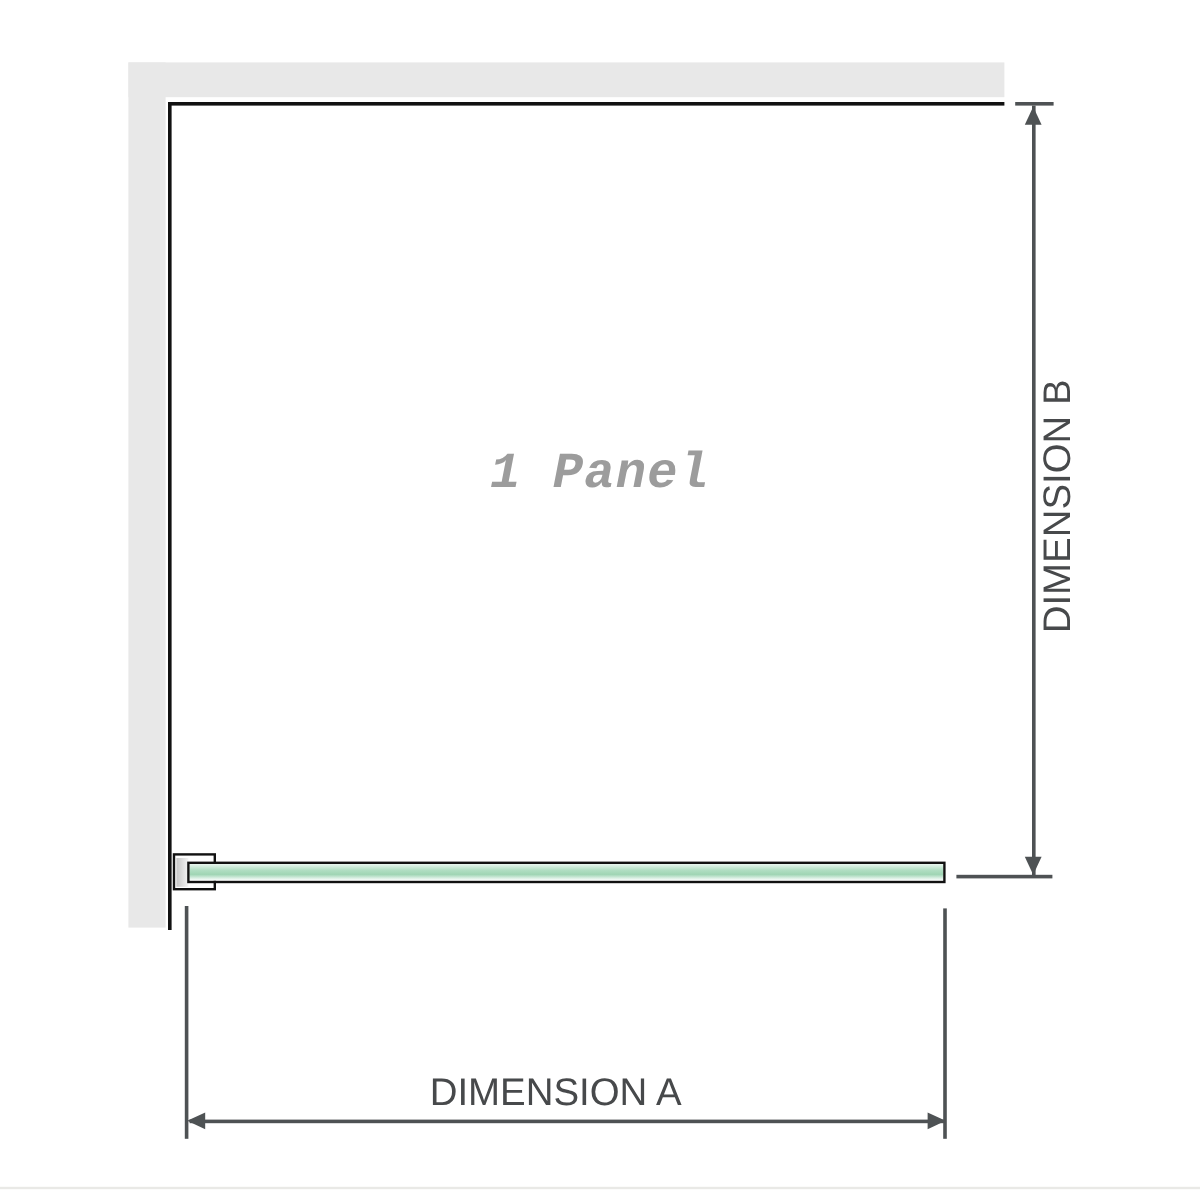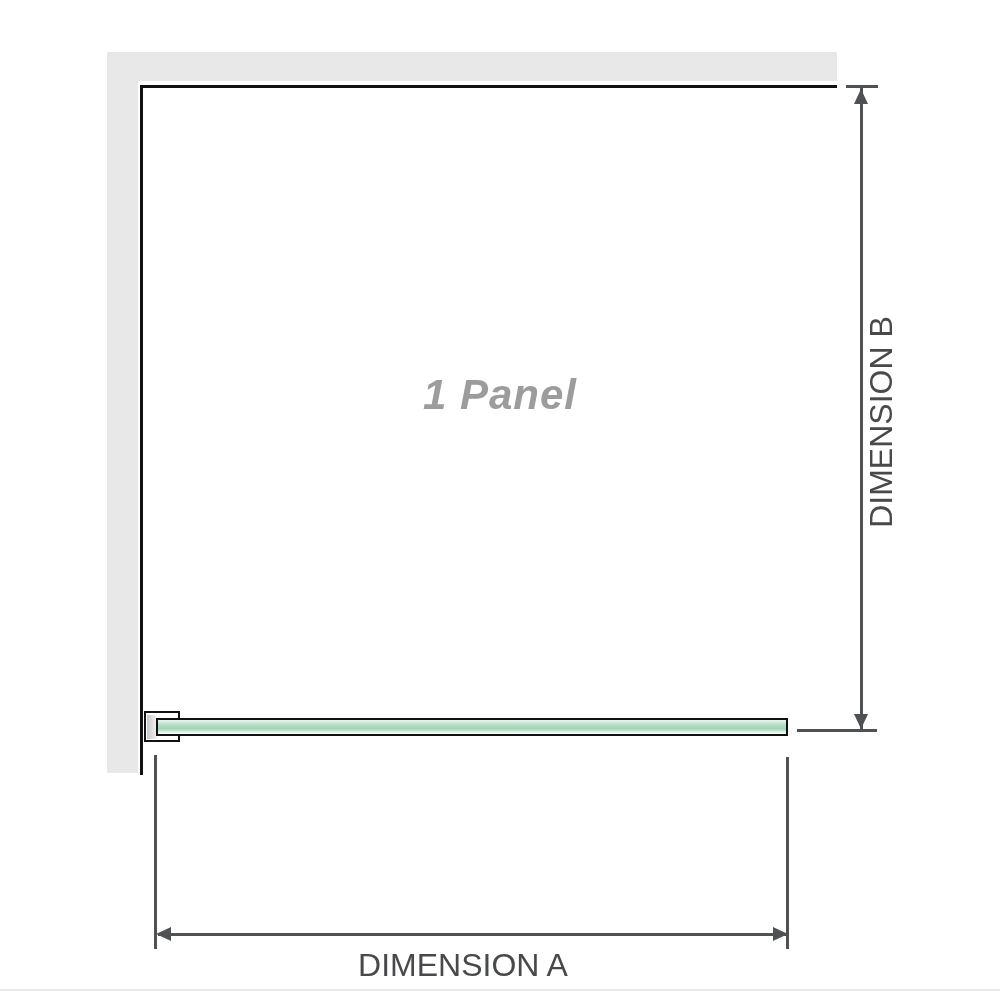--- a/index.html
+++ b/index.html
@@ -40,20 +40,21 @@
   
   .panel-label {
     left: 500px; top: 395px;
     transform: translate(-50%, -50%);
     font-size: 42px;
     font-style: italic;
     font-weight: 600;
     letter-spacing: 1px;
     color: var(--label-gray, #9c9c9c);
     white-space: nowrap;
+    font-family: Liberation Mono, monospace;
   }
 
   
   .glass-bar {
     left: 156px; top: 718px; width: 632px; height: 18px;
     box-sizing: border-box;
     border: 2px solid var(--panel-outline, #111);
     background: linear-gradient(180deg,
       var(--glass-light, #e9f6ef) 0%,
       var(--glass-mid, #b2dfc4) 35%,
@@ -113,21 +114,21 @@
     border-bottom: 7.5px solid transparent;
     border-right: 15px solid var(--dimension-line, #4e5254);
   }
   .dima-arrow-right {
     left: 773px; top: 926.5px;
     border-top: 7.5px solid transparent;
     border-bottom: 7.5px solid transparent;
     border-left: 15px solid var(--dimension-line, #4e5254);
   }
   .dima-label {
-    left: 463px; top: 965px;
+    left: 463px; top: 910px;
     transform: translate(-50%, -50%);
     font-size: 32px;
     color: var(--dimension-text, #47494b);
     white-space: nowrap;
   }
 
   
   .footer-rule {
     left: 0; top: 989px; width: 1000px; height: 2px;
     background: var(--faint-rule, #e9e9e6);

